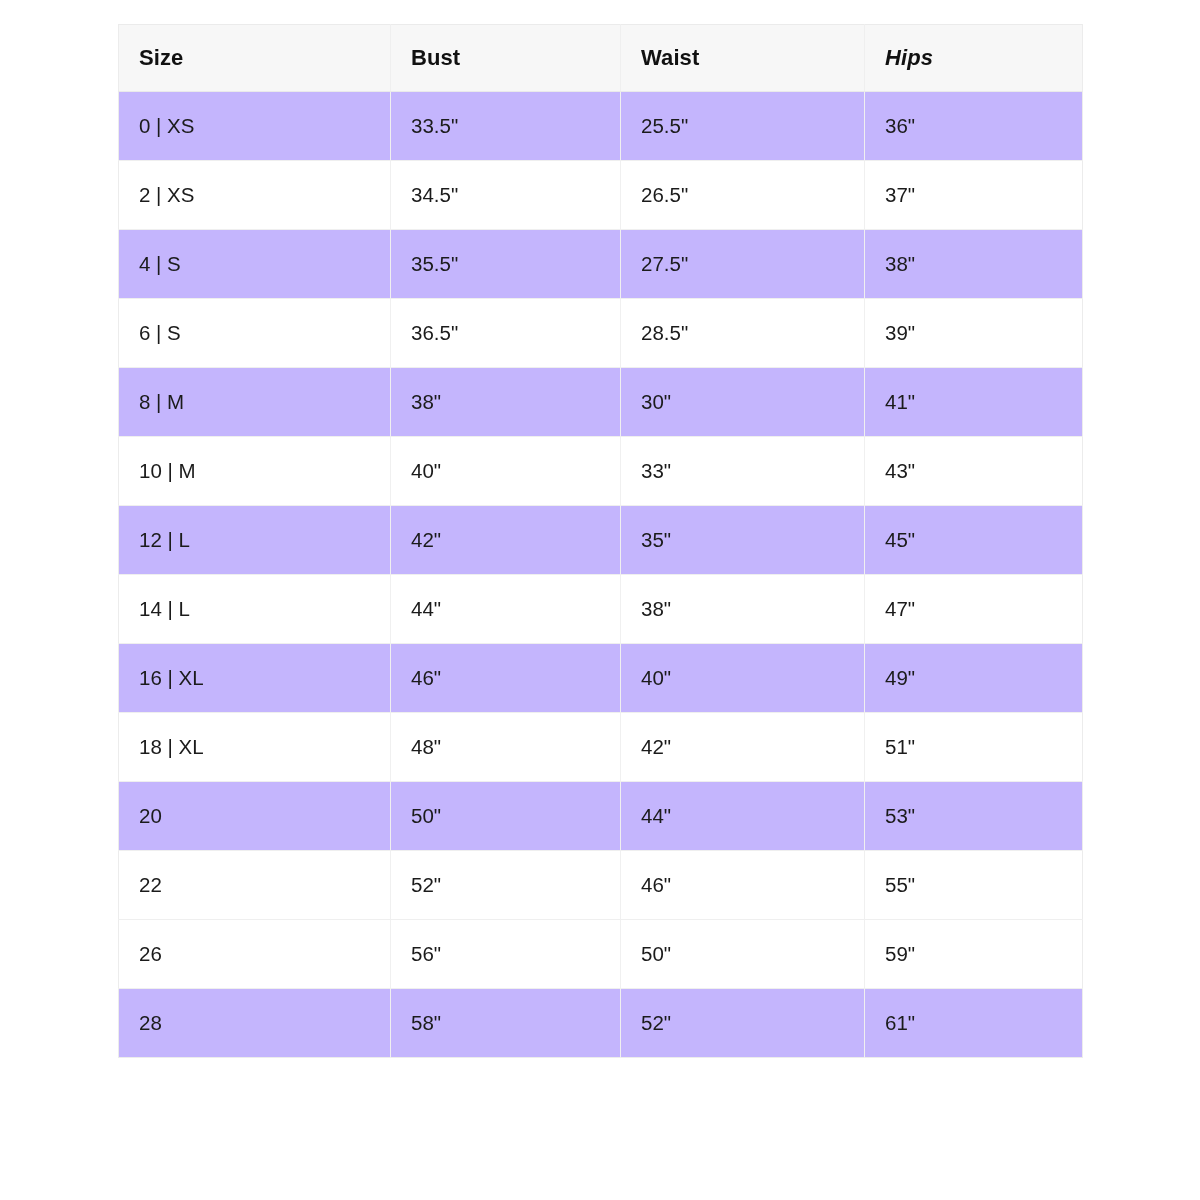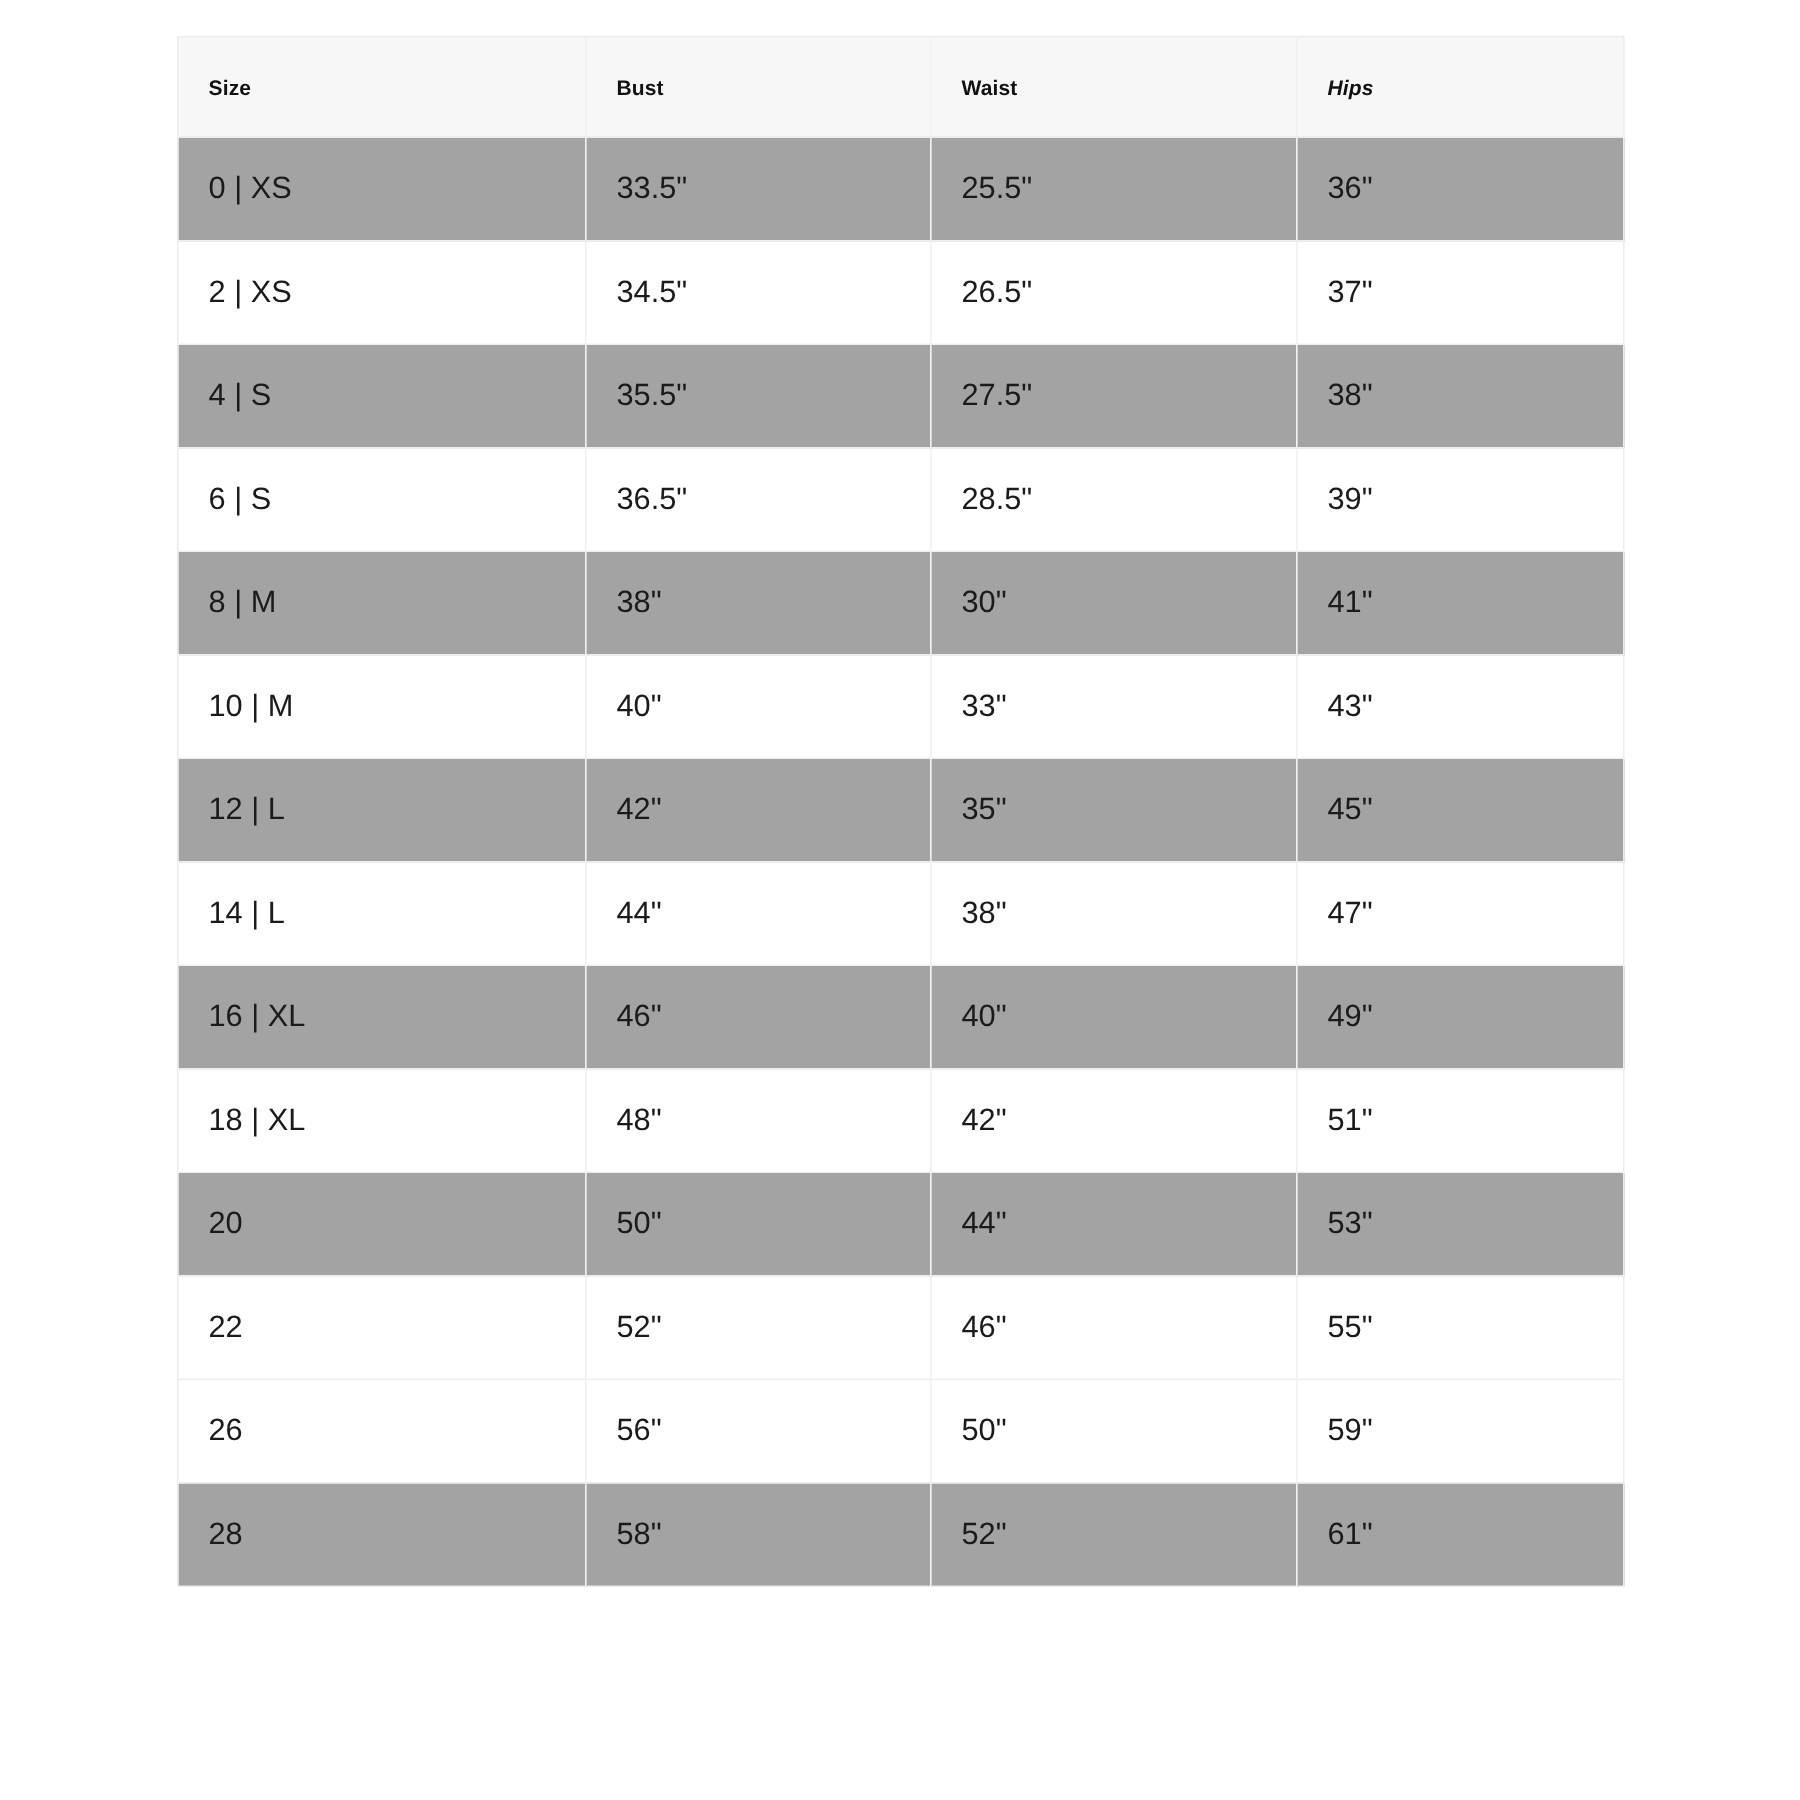--- a/index.html
+++ b/index.html
@@ -39,21 +39,21 @@
   
   col.col-size  { width: 272px; }
   col.col-bust  { width: 230px; }
   col.col-waist { width: 244px; }
   col.col-hips  { width: 218px; }
 
   
   #size-chart-table thead th {
     background: #f7f7f7;
     color: #111111;
-    font-size: 14px;
+    font-size: 22px;
     font-weight: bold;
     text-align: left;
     padding: 0 0 0 20px;
     height: 66px;
     vertical-align: middle;
     border-right: 1px solid #efefef;
     border-bottom: 1px solid #eaeaea;
     letter-spacing: 0.1px;
     white-space: nowrap;
   }
@@ -78,21 +78,21 @@
   }
   #size-chart-table tbody td:last-child {
     border-right: none;
   }
   #size-chart-table tbody tr:last-child td {
     border-bottom: none;
   }
 
   
   #size-chart-table tbody tr.stripe td {
-    background: #a3a3a3;
+    background: #c4b5fd;
   }
 </style>
 </head>
 <body>
 
 <div id="page-wrap">
 
   <table id="size-chart-table">
     <colgroup>
       <col class="col-size">

